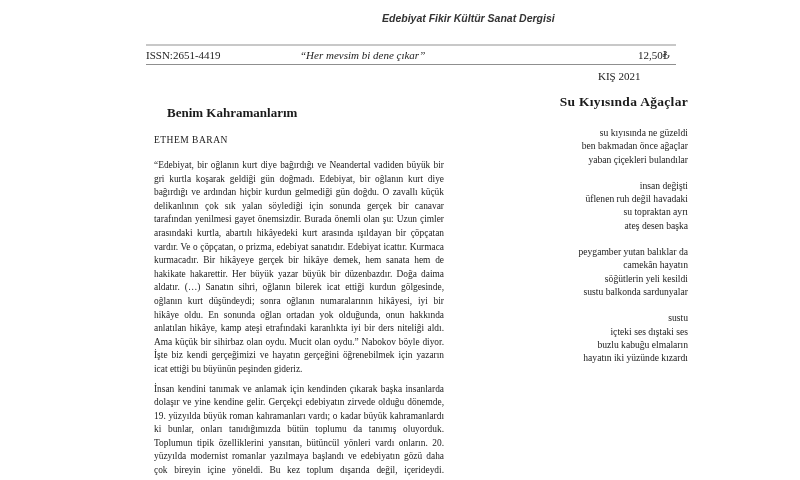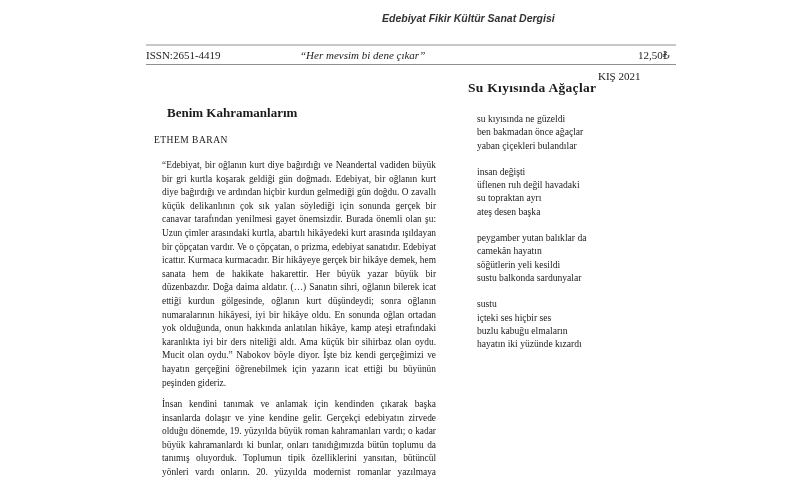--- a/index.html
+++ b/index.html
@@ -20,31 +20,31 @@
   .hdr-line-bot { position:absolute; left:146px; top:64px; width:329px; height:1px; background:#8f8f8f; }
   .issn { position:absolute; left:146px; top:49px; font-size:11px; color:#222; }
   .motto { position:absolute; left:300px; top:49px; font-size:11px; font-style:italic; color:#222; }
   .season { position:absolute; left:598px; top:49px; font-size:11px; color:#222;margin-top:21px; }
   .price { position:absolute; left:638px; top:49px; font-size:11px; color:#222; }
 
   .col-left { position:absolute; left:154px; top:92px; width:290px; }
   .article-title { font-size:13px; font-weight:bold; margin:13px; line-height:16px; }
   .article-author { font-size:9.5px; letter-spacing:0.5px; margin:4px 0 0 0; line-height:12px; }
   .para {
-    font-size:9.4px; line-height:13.6px; text-align:justify; margin:8px;
+    font-size:9.4px; line-height:13.6px; text-align:justify; margin:0;
     color:#222;
   }
   .para + .para { margin-top:6px; }
   .body { margin-top:13px; }
 
-  .col-right { position:absolute; left:468px; top:80px; width:220px; }
+  .col-right { position:absolute; left:468px; top:94px; width:220px;text-align:right; }
   .poem-title { font-size:13.5px; font-weight:bold; margin:0; line-height:16px; letter-spacing:0.3px; }
   .poem-author { font-size:10px; letter-spacing:0.6px; margin:4px 0 0 0; line-height:12px; }
   .poem { margin-top:16px; }
-  .stanza { margin:9px; }
+  .stanza { margin:0; }
   .stanza + .stanza { margin-top:13px; }
   .vline { font-size:9.6px; line-height:13.3px; color:#222; display:block; }
   .stanza.big .vline.b { font-size:11.5px; line-height:14px; letter-spacing:0.3px; }
 </style>
 </head>
 <body>
 
 <div>
   <div class="logo-wrap">
     
@@ -141,18 +141,18 @@
       <span class="vline">ateş desen başka</span>
     </div>
     <div class="stanza">
       <span class="vline">peygamber yutan balıklar da</span>
       <span class="vline">camekân hayatın</span>
       <span class="vline">söğütlerin yeli kesildi</span>
       <span class="vline">sustu balkonda sardunyalar</span>
     </div>
     <div class="stanza">
       <span class="vline">sustu</span>
-      <span class="vline">içteki ses hiçbir ses</span>
+      <span class="vline">içteki ses dıştaki ses</span>
       <span class="vline">buzlu kabuğu elmaların</span>
       <span class="vline">hayatın iki yüzünde kızardı</span>
     </div>
   </div>
 </div>
 
 </body></html>

